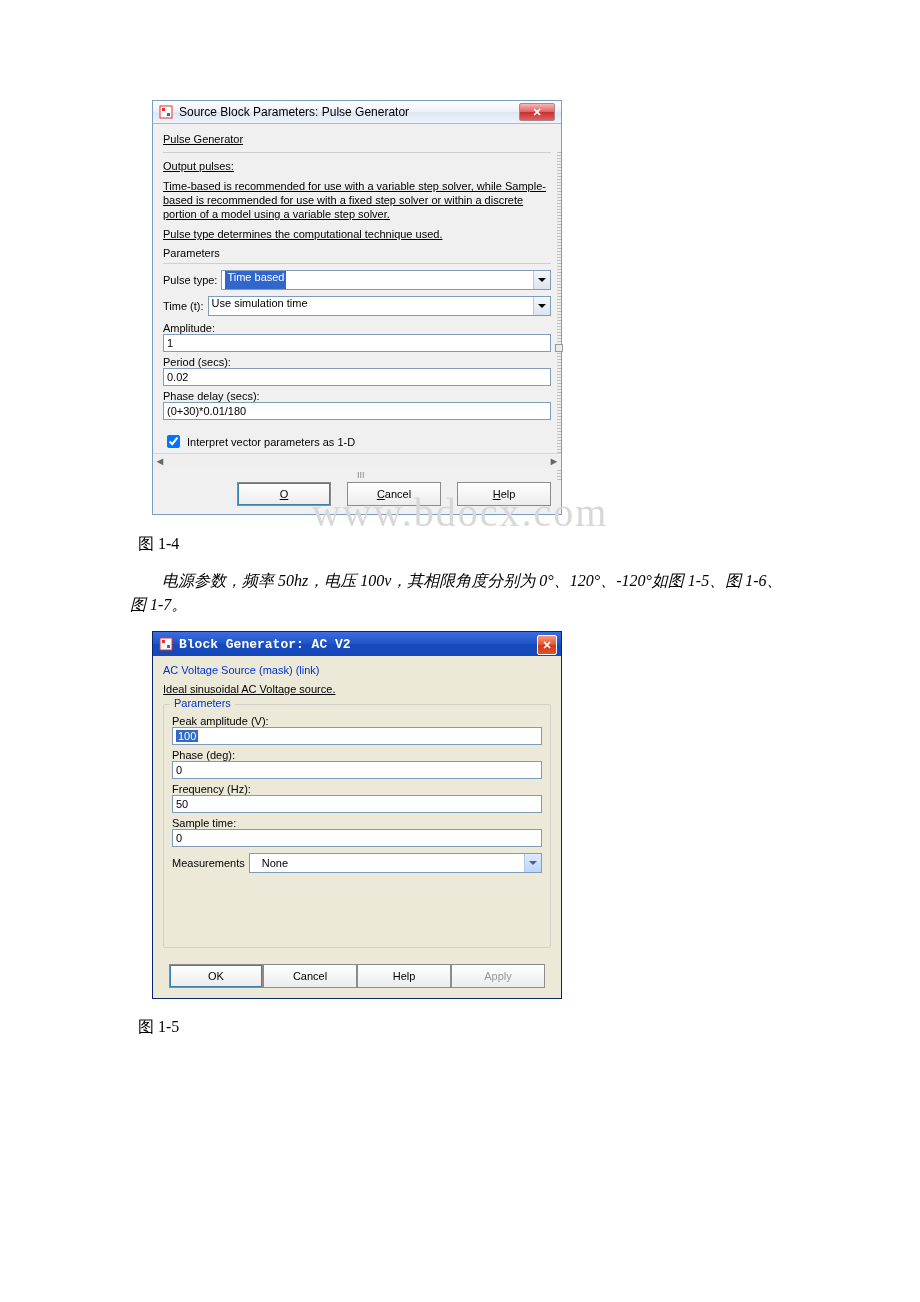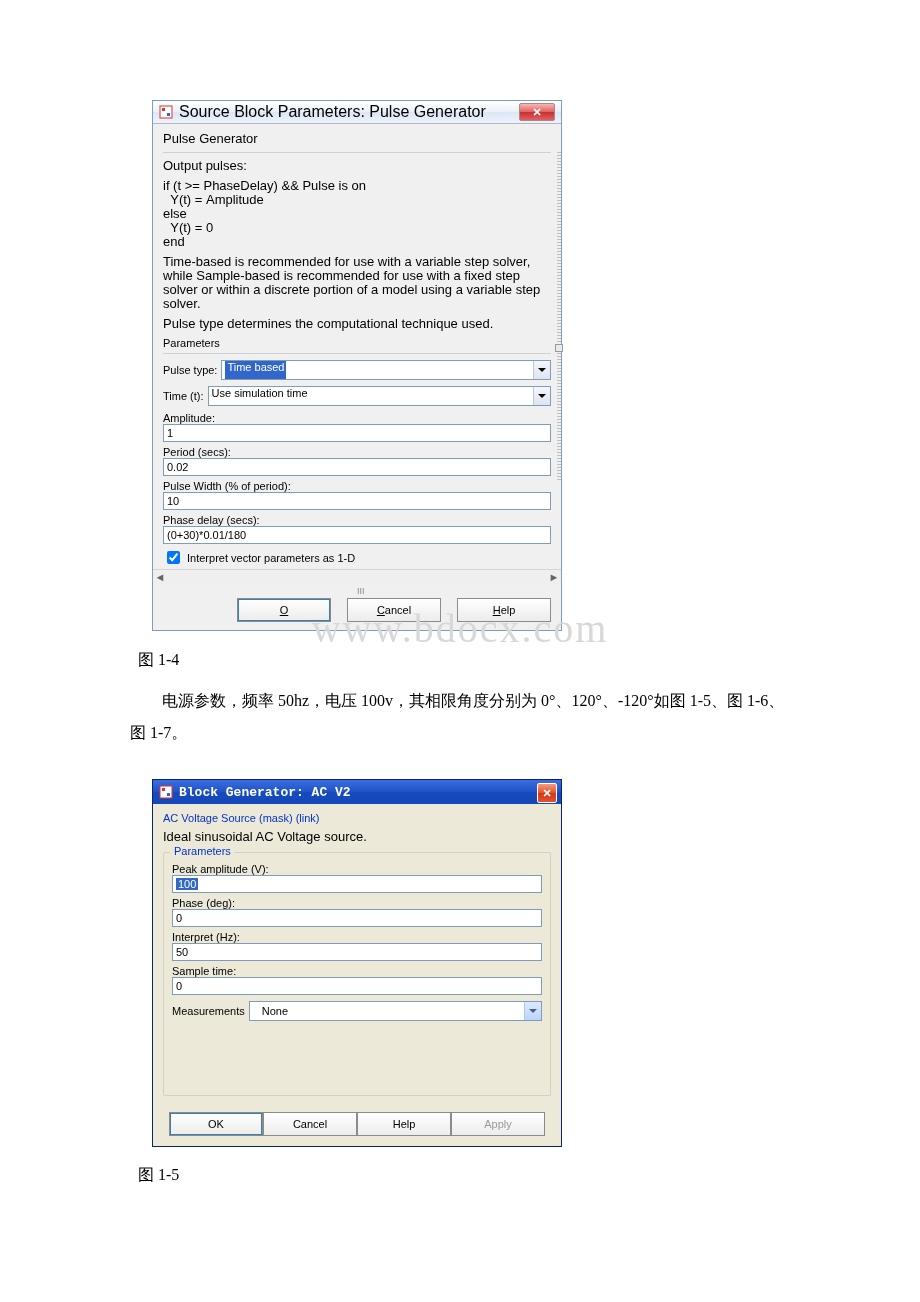--- a/index.html
+++ b/index.html
@@ -29,21 +29,21 @@
     display: flex;
     align-items: center;
     padding-left: 6px;
   }
   .titlebar-aero .small-icon {
     width: 14px; height: 14px;
     margin-right: 6px;
     display: inline-flex;
   }
   .titlebar-aero .title-text {
-    font-size: 16px;
+    font-size: 12px;
     color: #000;
   }
   .close-aero {
     position: absolute;
     right: 6px;
     top: 2px;
     width: 34px;
     height: 16px;
     border: 1px solid #a88;
     border-radius: 2px;
@@ -55,23 +55,24 @@
     font-family: Arial;
     font-size: 11px;
     font-weight: bold;
   }
   .dialog-body {
     background: #f0f0f0;
     padding: 8px 10px 6px 10px;
     position: relative;
   }
   .desc-text {
-    font-size: 13px;
+    font-size: 11px;
     line-height: 14px;
     margin-bottom: 6px;
+    text-decoration: underline;
   }
   .fieldset-label {
     font-size: 11px;
     margin-top: 4px;
     margin-bottom: 2px;
     color: #000;
   }
   .hr-thin {
     border: none;
     border-top: 1px solid #d0d0d0;
@@ -126,21 +127,21 @@
     border: 1px solid #7f9db9;
     background: #fff;
     padding: 1px 3px;
     font-family: inherit;
     font-size: 11px;
   }
   .checkbox-row {
     display: flex;
     align-items: center;
     gap: 4px;
-    margin-top: 4px;
+    margin-top: 12px;
     margin-bottom: 2px;
   }
   .scroll-strip {
     height: 14px;
     background: #efefef;
     position: relative;
     margin: 0 -10px;
     border-top: 1px solid #d6d6d6;
   }
   .scroll-strip .arrow-left, .scroll-strip .arrow-right {
@@ -183,23 +184,24 @@
   .btn .ul { text-decoration: underline; }
 
   .caption {
     font-family: "SimSun", "Times New Roman", serif;
     font-size: 16px;
     margin: 18px 0 14px 8px;
   }
   .body-text {
     font-family: "SimSun", "Times New Roman", serif;
     font-size: 16px;
-    line-height: 32px;
+    line-height: 24px;
     text-indent: 2em;
-    margin: 0 0 30px 0;
+    margin: 0 0 14px 0;
+    font-style: italic;
   }
 
   .dialog2 {
     width: 408px;
     margin-left: 22px;
     border: 1px solid #0a246a;
   }
   .titlebar-xp {
     height: 24px;
     background: linear-gradient(to bottom, #3a6ee0 0%, #1f52c6 50%, #154bc0 51%, #1548b8 100%);
@@ -355,21 +357,20 @@
       </div>
     </div>
 
     <div class="dialog-body">
       <div class="side-scroll"></div>
       <div class="side-midtick"></div>
 
       <div class="desc-text">Pulse Generator</div>
       <hr class="hr-thin">
       <div class="desc-text">Output pulses:</div>
-      <div class="desc-text" id="code-block">if&nbsp;(t&nbsp;&gt;=&nbsp;PhaseDelay)&nbsp;&amp;&amp;&nbsp;Pulse&nbsp;is&nbsp;on<br>&nbsp;&nbsp;Y(t)&nbsp;=&nbsp;Amplitude<br>else<br>&nbsp;&nbsp;Y(t)&nbsp;=&nbsp;0<br>end</div>
       <div class="desc-text">Time-based is recommended for use with a variable step solver, while Sample-based is recommended for use with a fixed step solver or within a discrete portion of a model using a variable step solver.</div>
       <div class="desc-text">Pulse type determines the computational technique used.</div>
 
       <div class="fieldset-label">Parameters</div>
       <hr class="hr-thin">
 
       <div class="row-inline">
         <label>Pulse type:</label>
         <div class="combo selected-blue">
           <span class="combo-text">Time based</span>
@@ -388,24 +389,20 @@
       <div class="row">
         <div>Amplitude:</div>
         <input class="text-input" value="1" style="">
       </div>
 
       <div class="row">
         <div>Period (secs):</div>
         <input class="text-input" value="0.02" style="">
       </div>
 
-      <div class="row">
-        <div>Pulse Width (% of period):</div>
-        <input class="text-input" value="10" style="">
-      </div>
 
       <div class="row">
         <div>Phase delay (secs):</div>
         <input class="text-input" value="(0+30)*0.01/180" style="">
       </div>
 
       <div class="checkbox-row">
         <input type="checkbox" checked="" style="">
         <span>Interpret vector parameters as 1-D</span>
       </div>
@@ -466,21 +463,21 @@
             </div>
           </div>
         </div>
 
         <div class="row">
           <div>Phase (deg):</div>
           <input class="text-input" value="0" style="">
         </div>
 
         <div class="row">
-          <div>Interpret (Hz):</div>
+          <div>Frequency (Hz):</div>
           <input class="text-input" value="50" style="">
         </div>
 
         <div class="row">
           <div>Sample time:</div>
           <input class="text-input" value="0" style="">
         </div>
 
         <div class="row-inline" style="margin-top:6px;">
           <label>Measurements</label>

